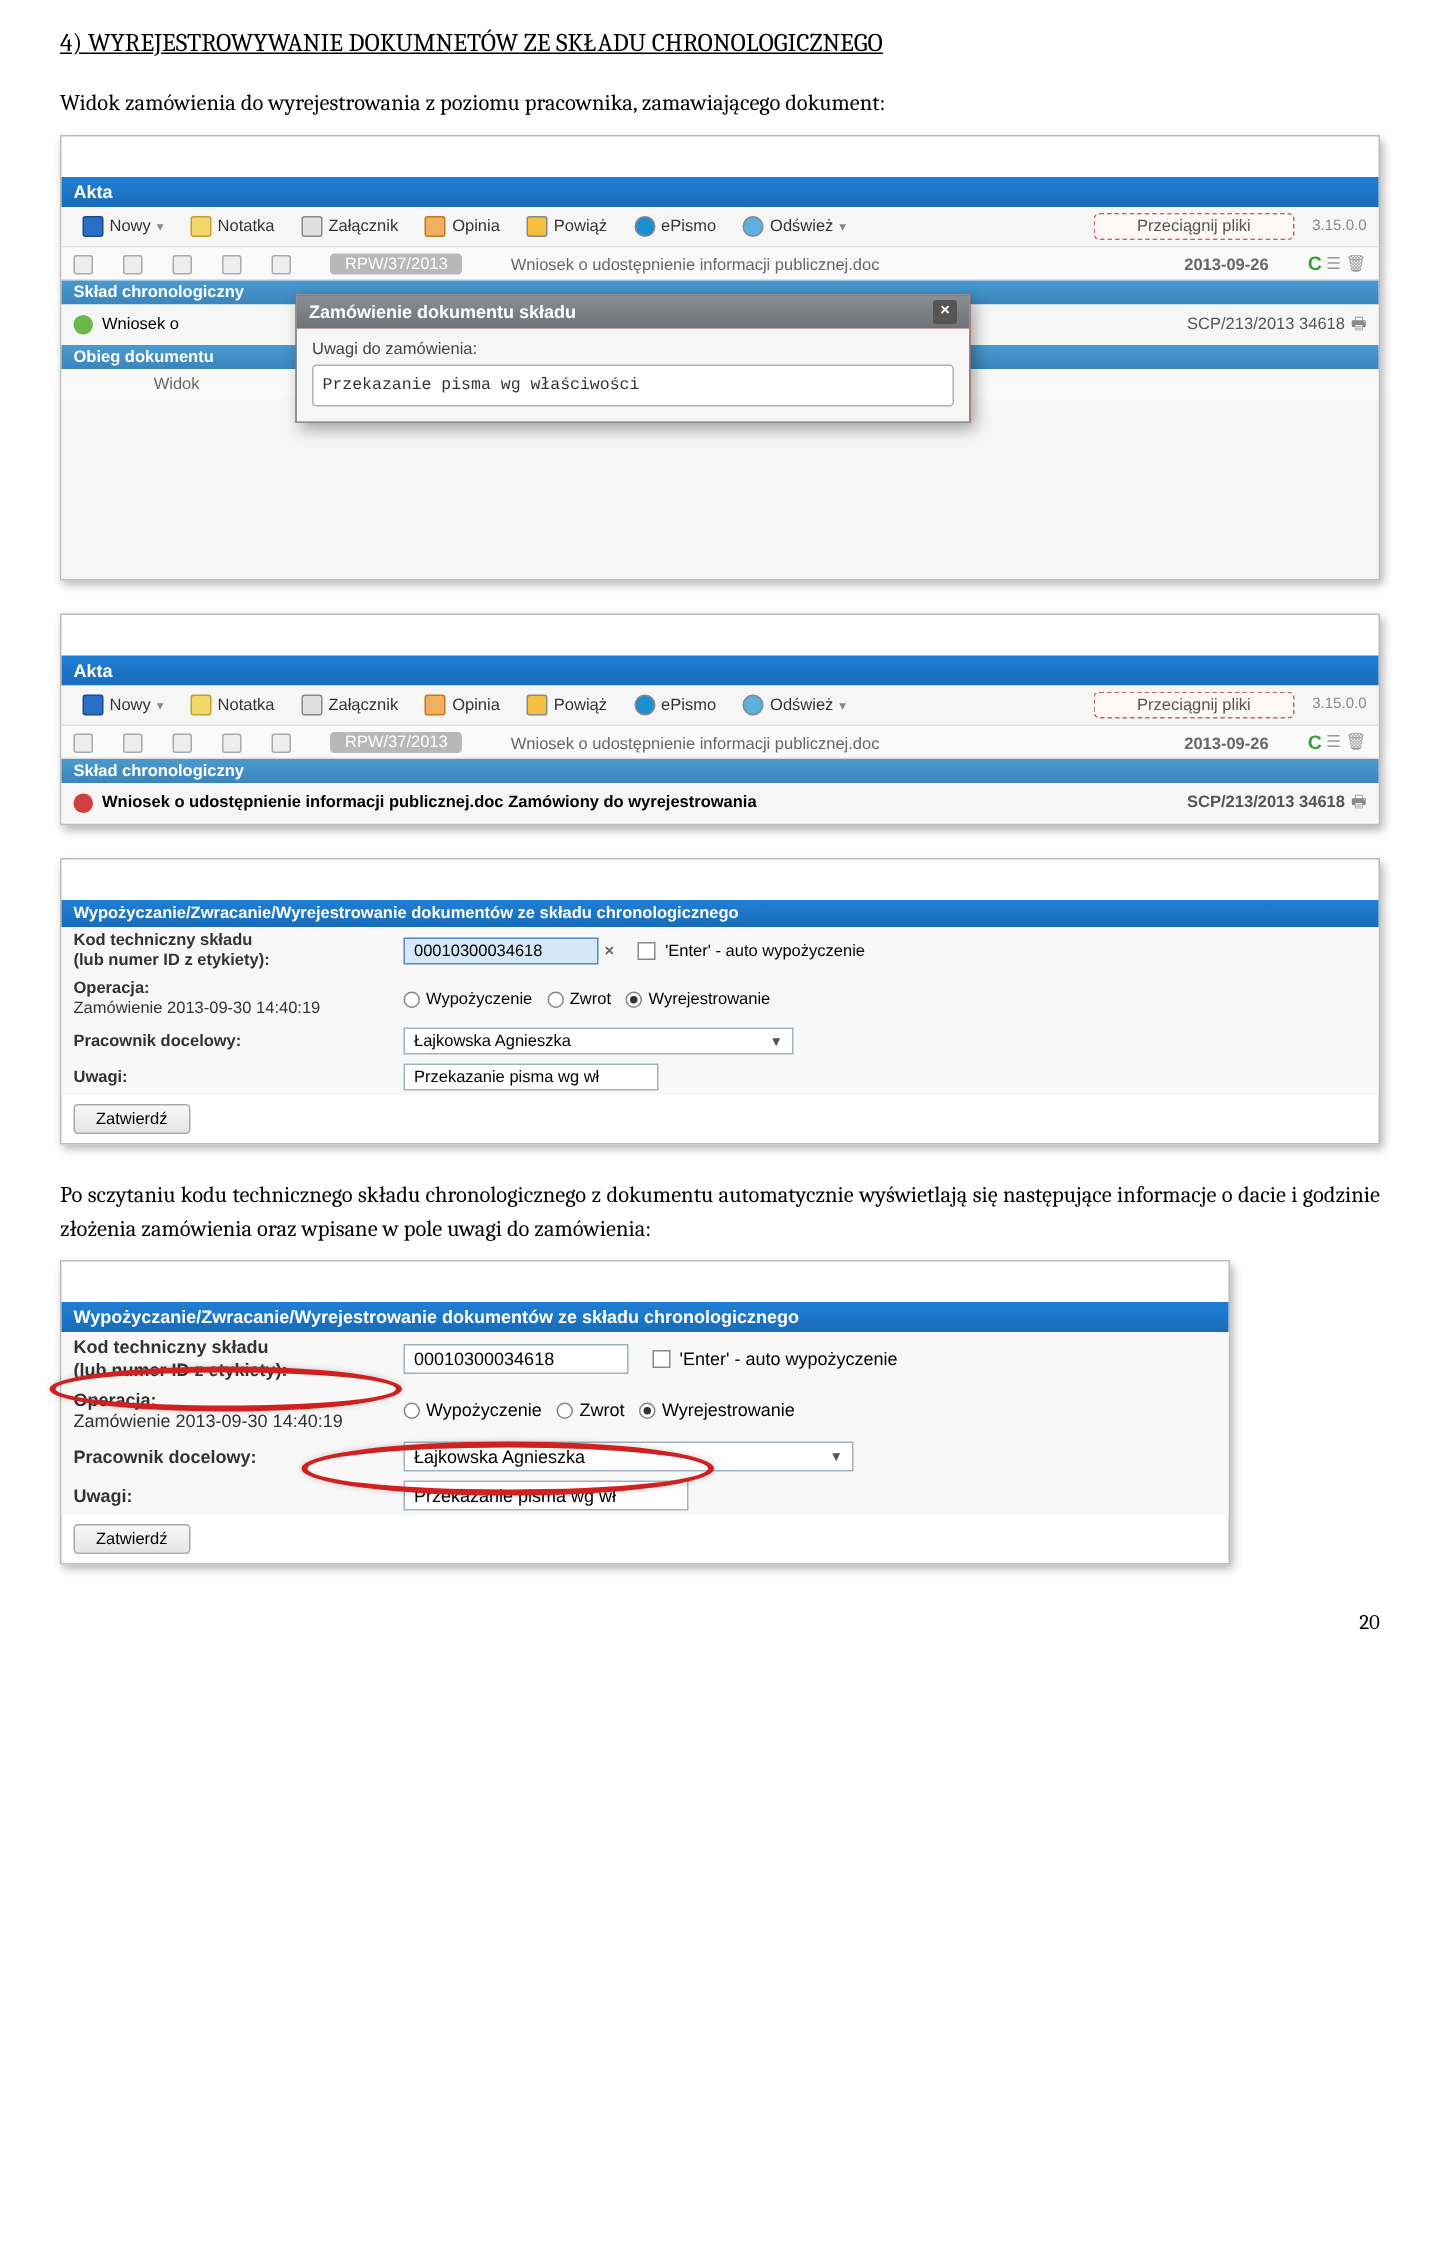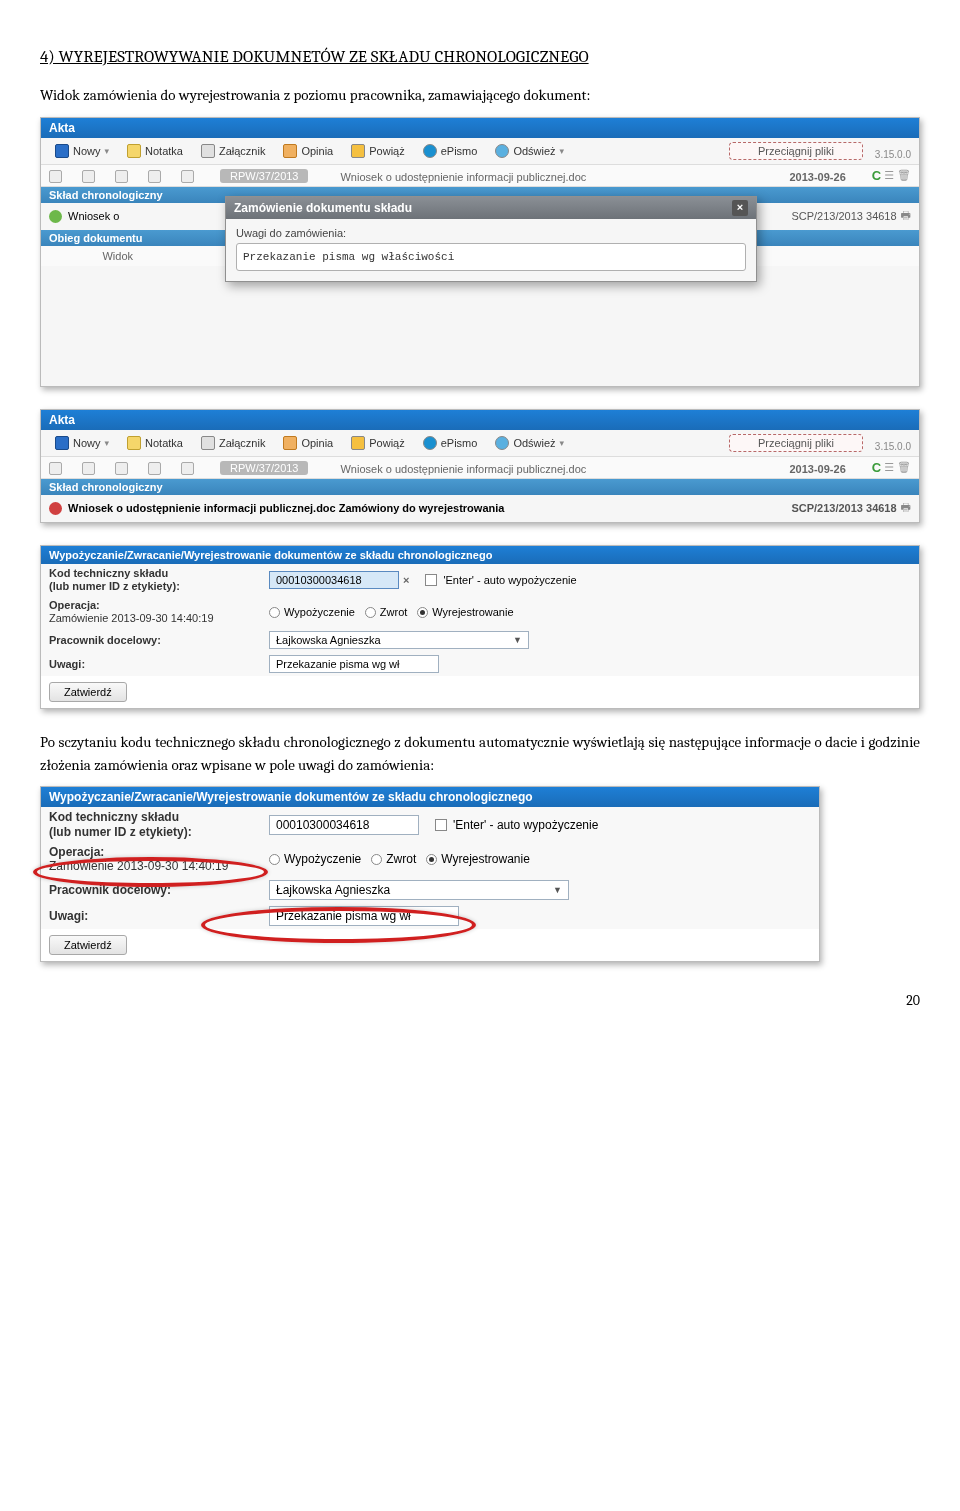--- a/index.html
+++ b/index.html
@@ -9,21 +9,20 @@
     width: 960px;
     margin: 0 auto;
     padding: 20px 40px 30px 40px;
     color: #000;
     font-size: 15px;
   }
   .section-heading {
     font-size: 17px;
     text-decoration: underline;
     margin-bottom: 18px;
-    margin-top: 27px;
   }
   .body-text {
     font-size: 15px;
     line-height: 1.5;
     text-align: justify;
     margin-bottom: 10px;
   }
 
   
   .panel-shadow {
@@ -33,24 +32,25 @@
     font-family: Tahoma, Verdana, sans-serif;
     font-size: 11px;
     margin: 10px 0 22px 0;
   }
   .blue-bar {
     background: linear-gradient(#1e7fd6, #1a6cb8);
     color: #fff;
     font-weight: bold;
     padding: 3px 8px;
     font-size: 12px;
+    margin-top: 27px;
   }
   .toolbar-row {
     display: flex;
-    align-items: flex-end;
+    align-items: center;
     gap: 6px;
     padding: 4px 8px;
     background: #f6f6f6;
     border-bottom: 1px solid #ddd;
     flex-wrap: wrap;
   }
   .tb-btn {
     display: inline-flex;
     align-items: center;
     gap: 4px;
@@ -145,26 +145,25 @@
   .utworz-label { width: 84px; text-align: right; margin-right: 8px; }
   
   .modal-wrap {
     position: relative;
     height: 120px;
     background: #f6f6f6;
   }
   .modal {
     position: absolute;
     left: 156px; top: -70px;
-    width: 532px;
+    width: 450px;
     border: 1px solid #909090;
     box-shadow: 3px 4px 10px rgba(0,0,0,0.35);
     background: #b91c1c;
     font-family: Tahoma, sans-serif;
-    margin-left: 28px;
   }
   .modal-head {
     background: linear-gradient(#8a8f95, #6d7278);
     color: #fff;
     font-weight: bold;
     padding: 3px 8px;
     display: flex;
     align-items: center;
     justify-content: space-between;
     font-size: 12px;

